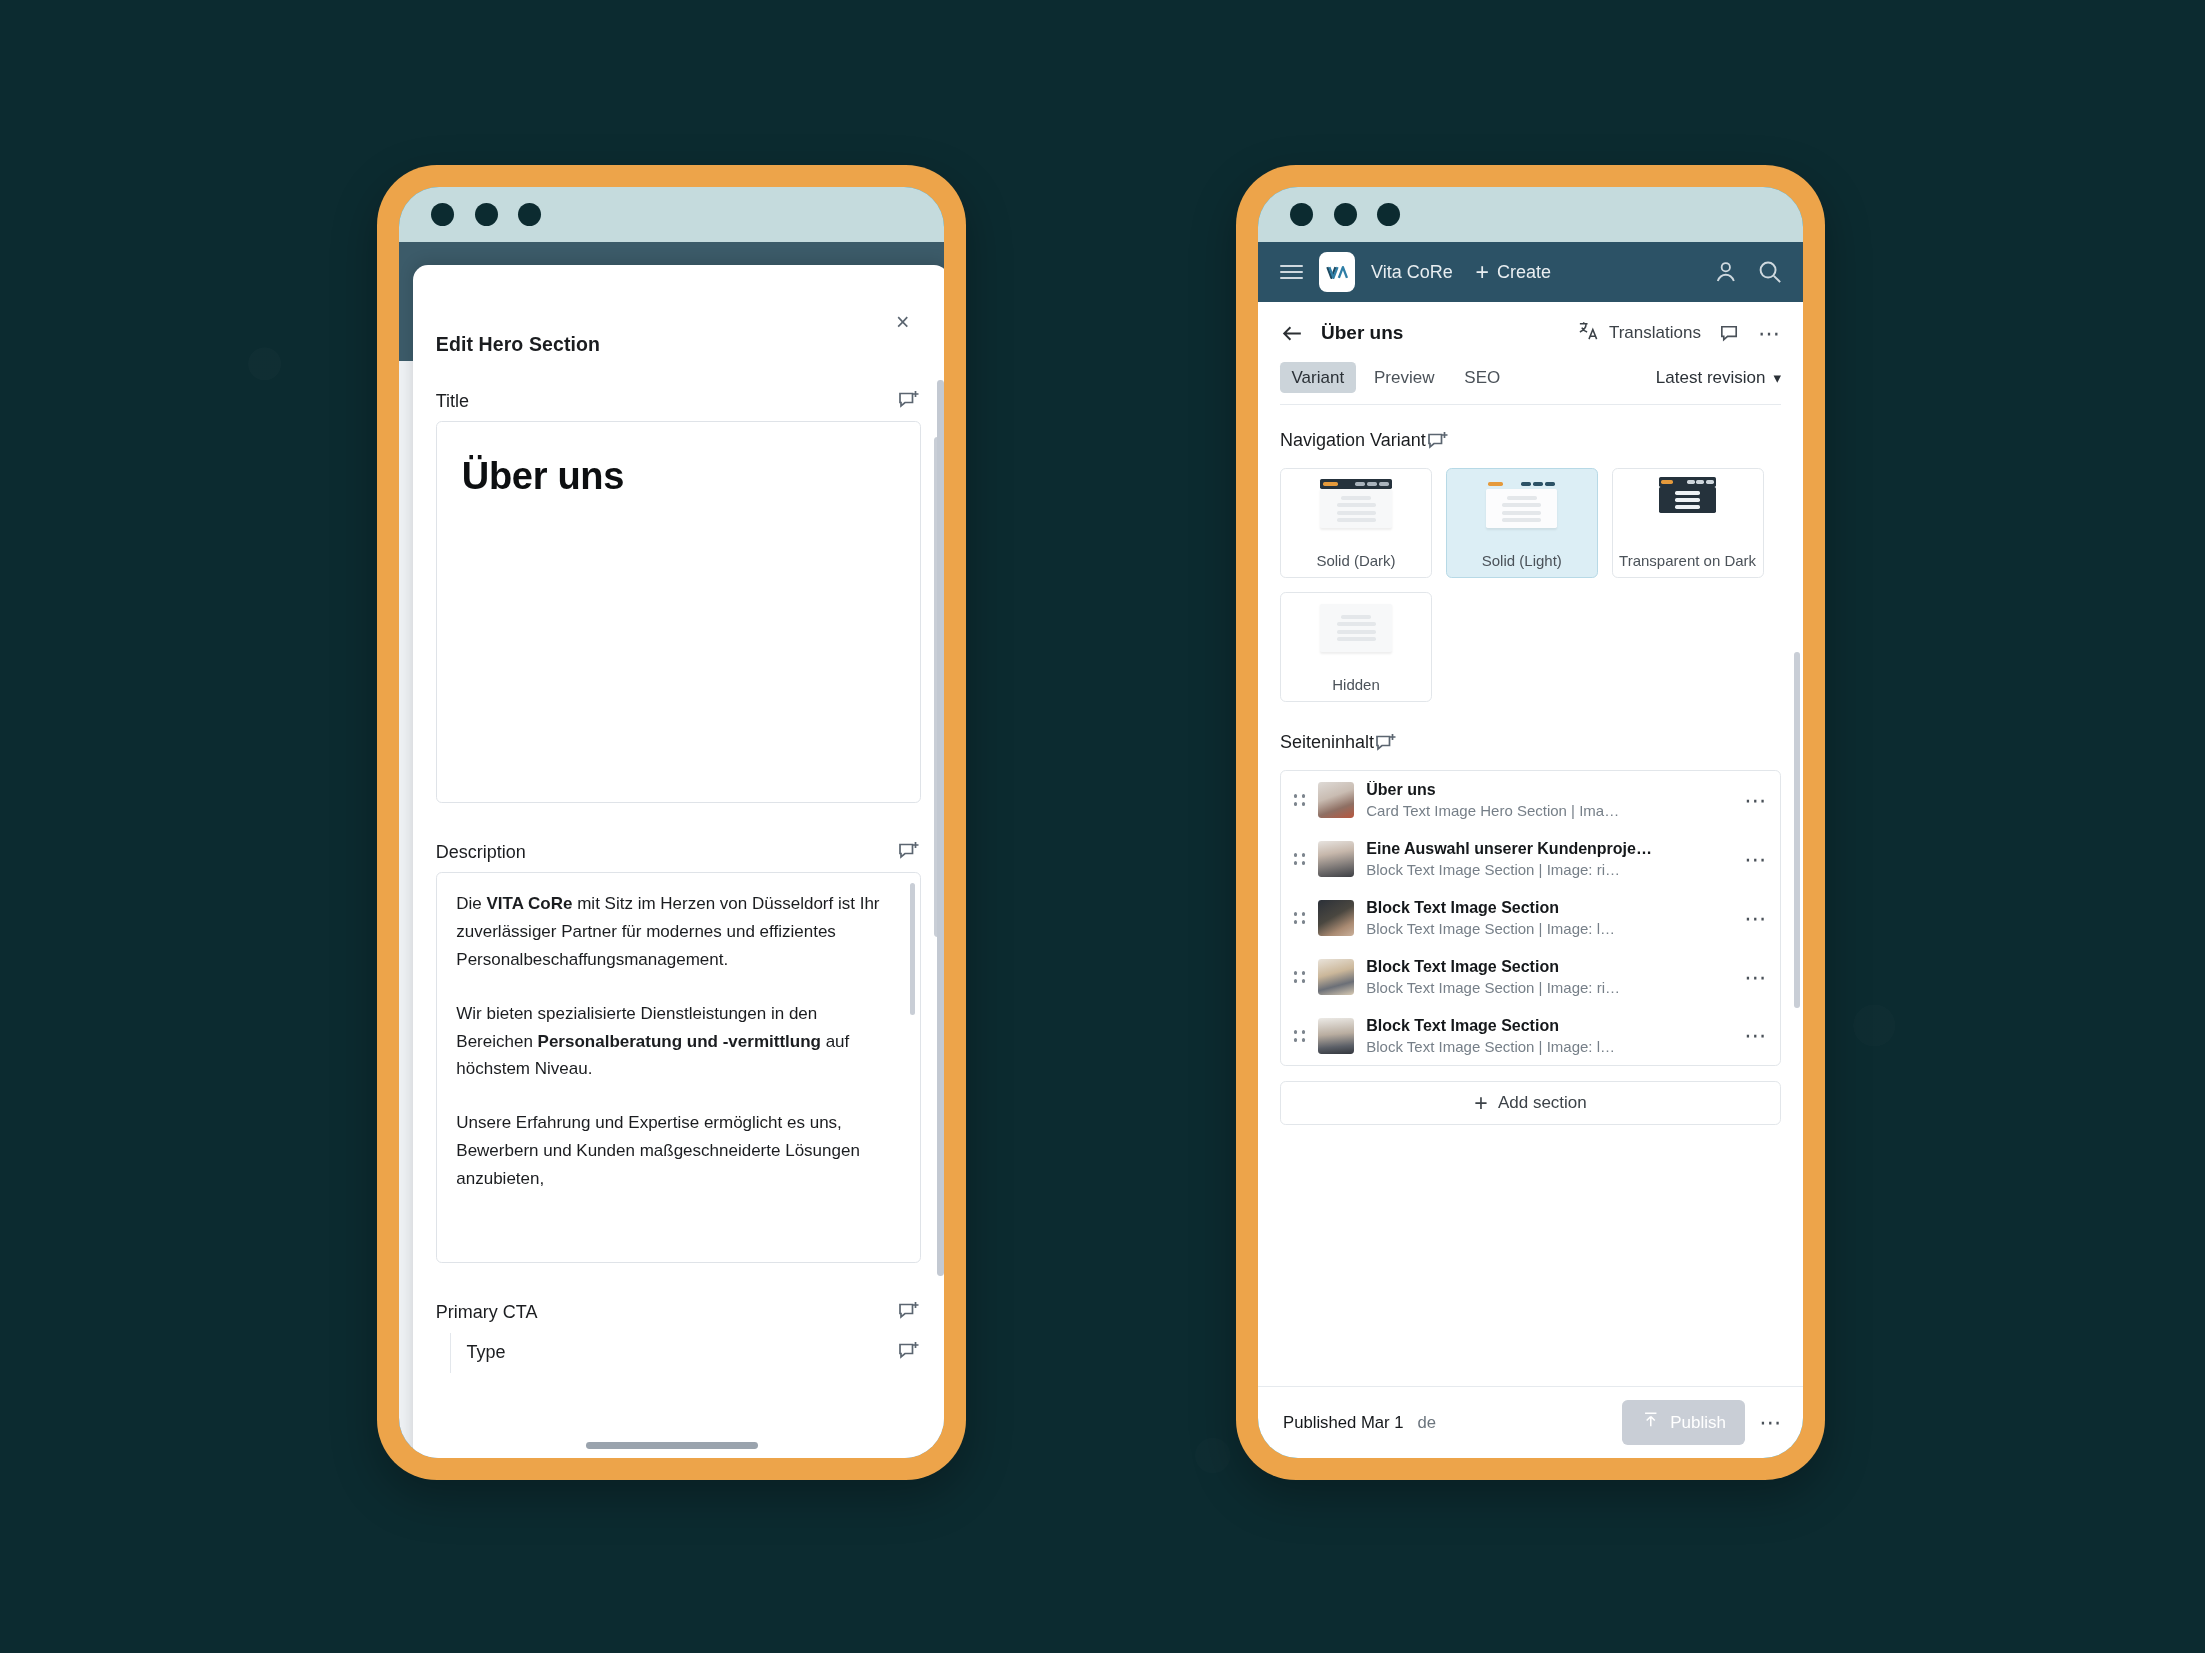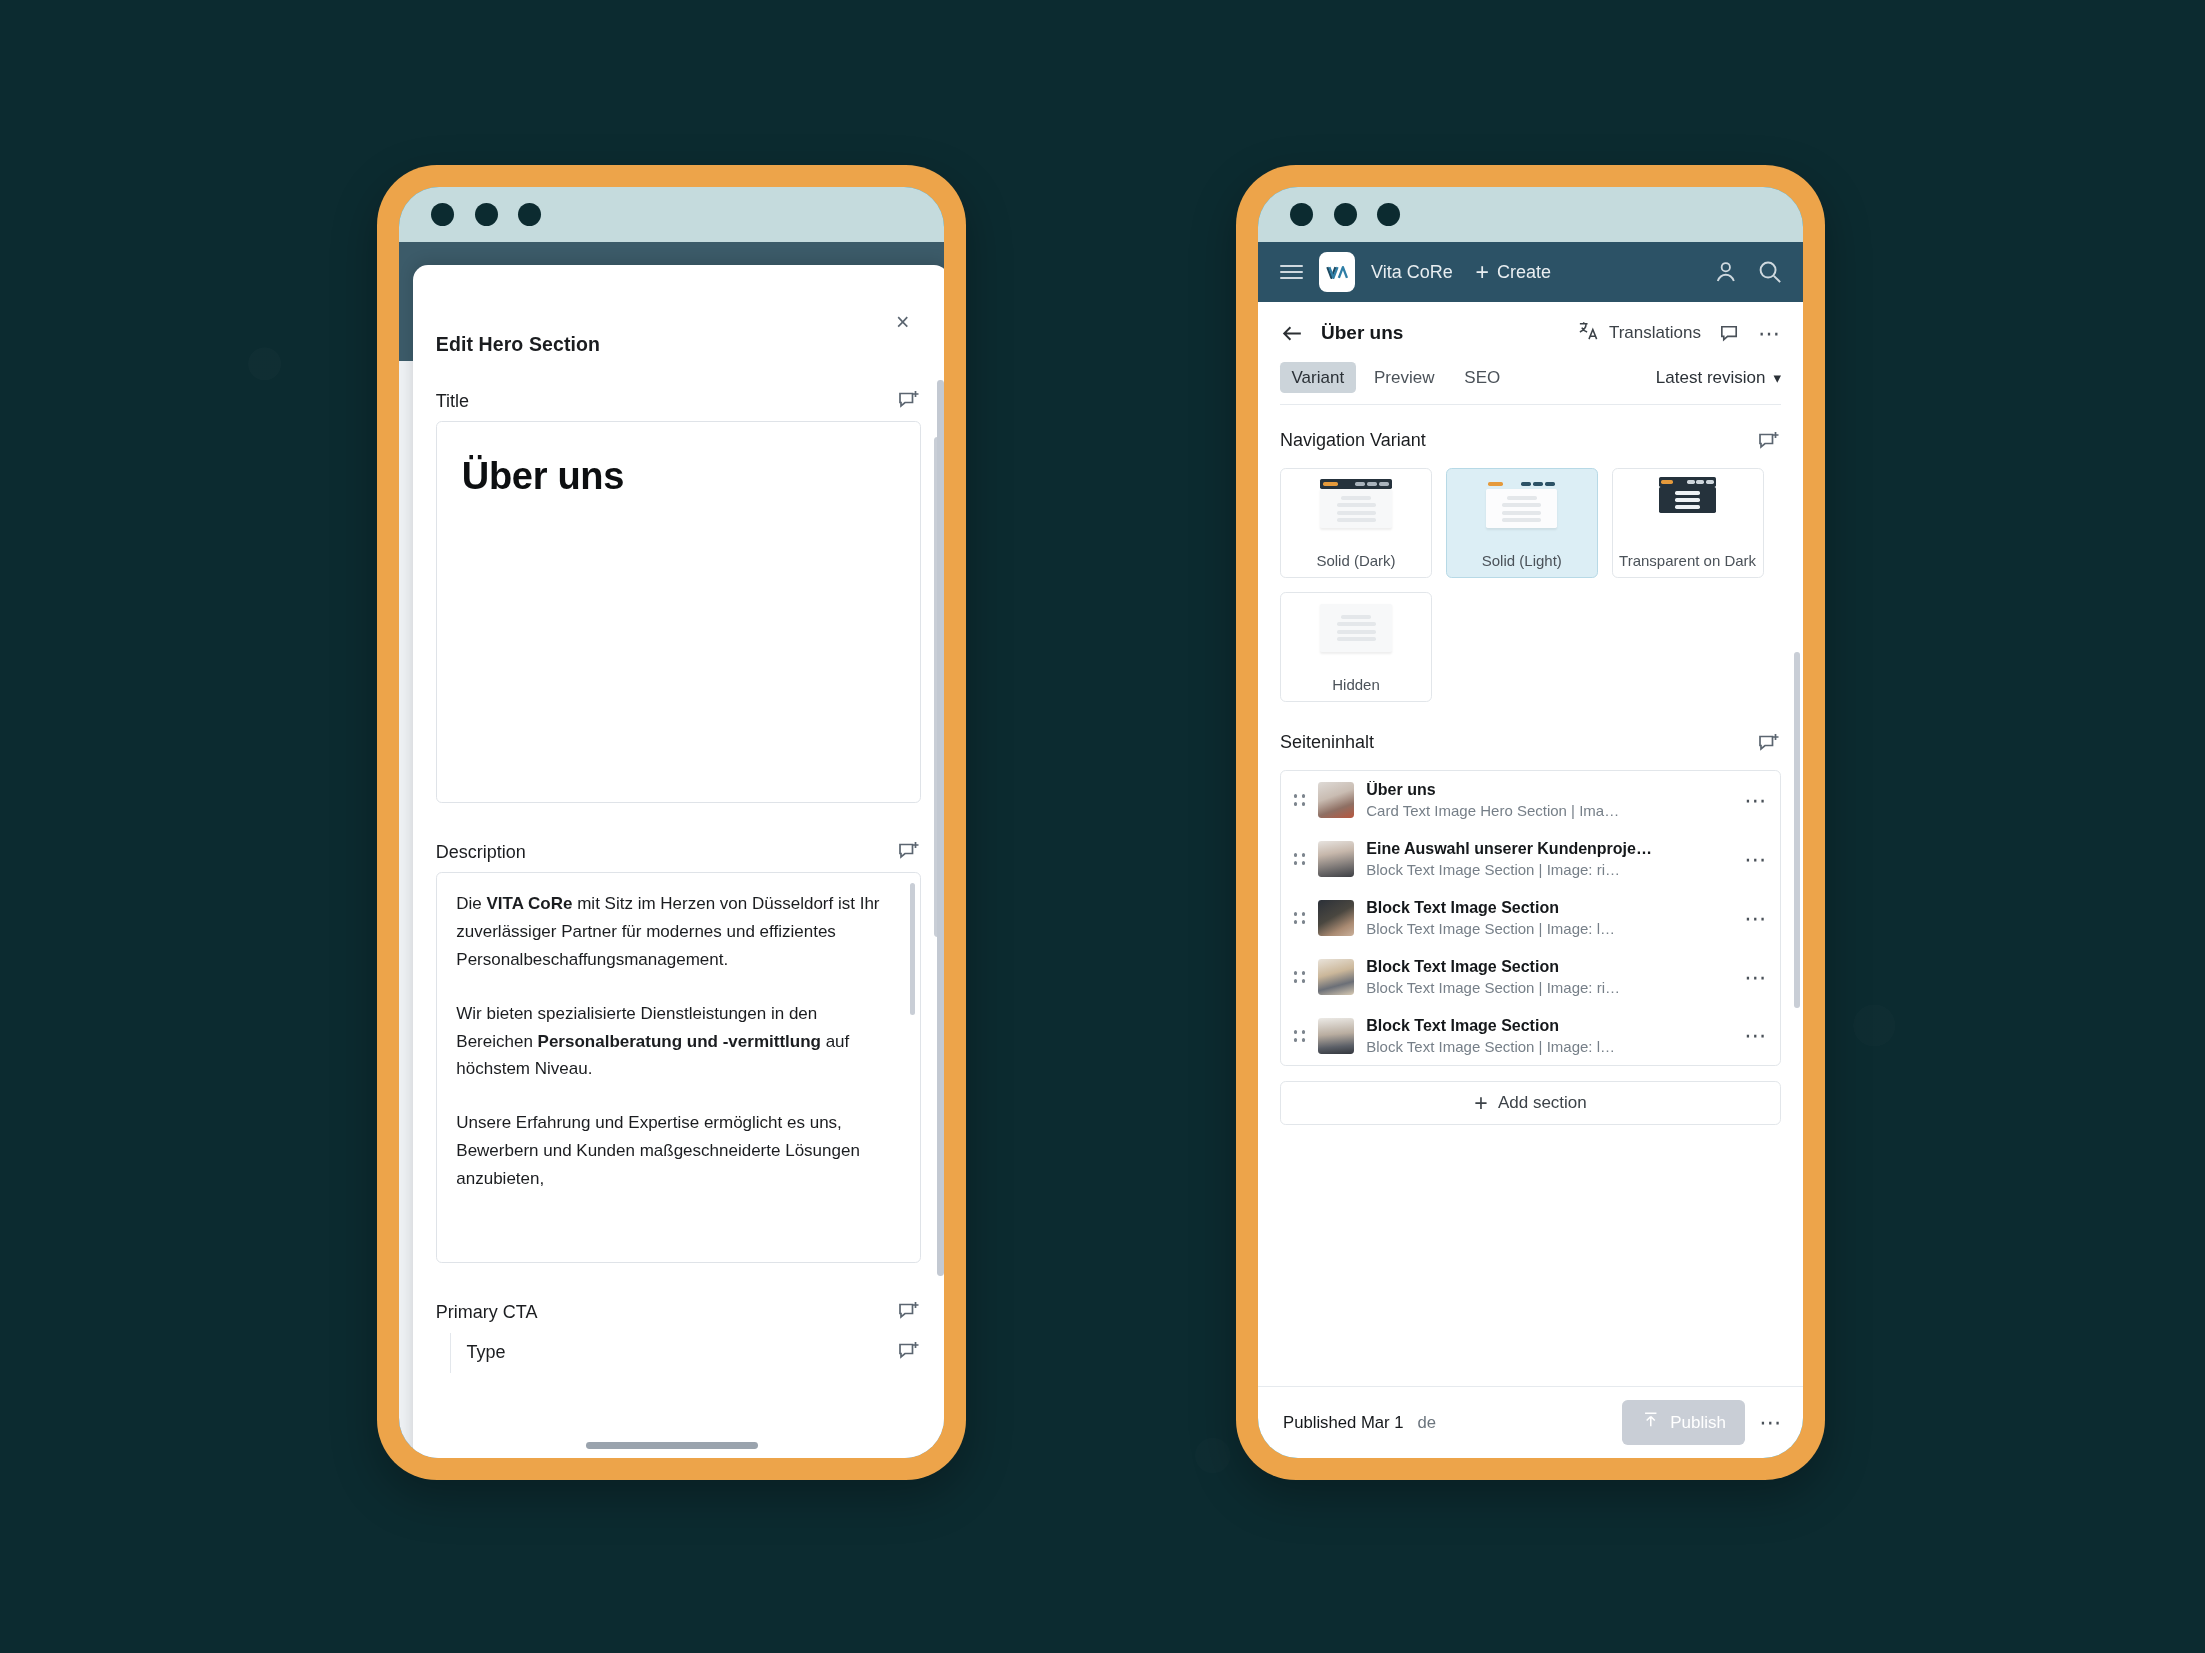--- a/index.html
+++ b/index.html
@@ -161,21 +161,21 @@
 
   .subhead-row2 { display: flex; align-items: center; gap: 6.9px; margin-top: 15px; padding-bottom: 2.3px; }
   .tab { font-size: 17px; color: #4b5259; padding: 5.7px 11.5px; border-radius: 4.6px; cursor: pointer; }
   .tab.active { background: #ccd4da; color: #2b3137; }
   .revision { display: flex; align-items: center; gap: 8px; font-size: 17px; color: #2b3137; cursor: pointer; }
   .chev { font-size: 15px; }
   .subhead-rule { height: 1.1px; background: #e6eaee; margin-top: 8px; }
 
   .content { flex: 1 1 auto; overflow: hidden; position: relative; background: #fff; padding: 0 22px; }
 
-  .sec-head { display: flex; align-items: center; justify-content: space-between; padding: 24px 0 15px 0; }
+  .sec-head { display: flex; align-items: center; justify-content: flex-start; padding: 24px 0 15px 0; }
   .sec-title { font-size: 18px; color: #1b1d20; }
 
   .variant-grid { display: flex; flex-wrap: wrap; gap: 13.8px; }
   .variant {
     width: 152px; height: 110px;
     border: 1.1px solid #e2e6ea; border-radius: 5.7px;
     background: #fff;
     display: flex; flex-direction: column; align-items: center;
     padding: 8px 4.6px 5.7px 4.6px; cursor: pointer;
   }

